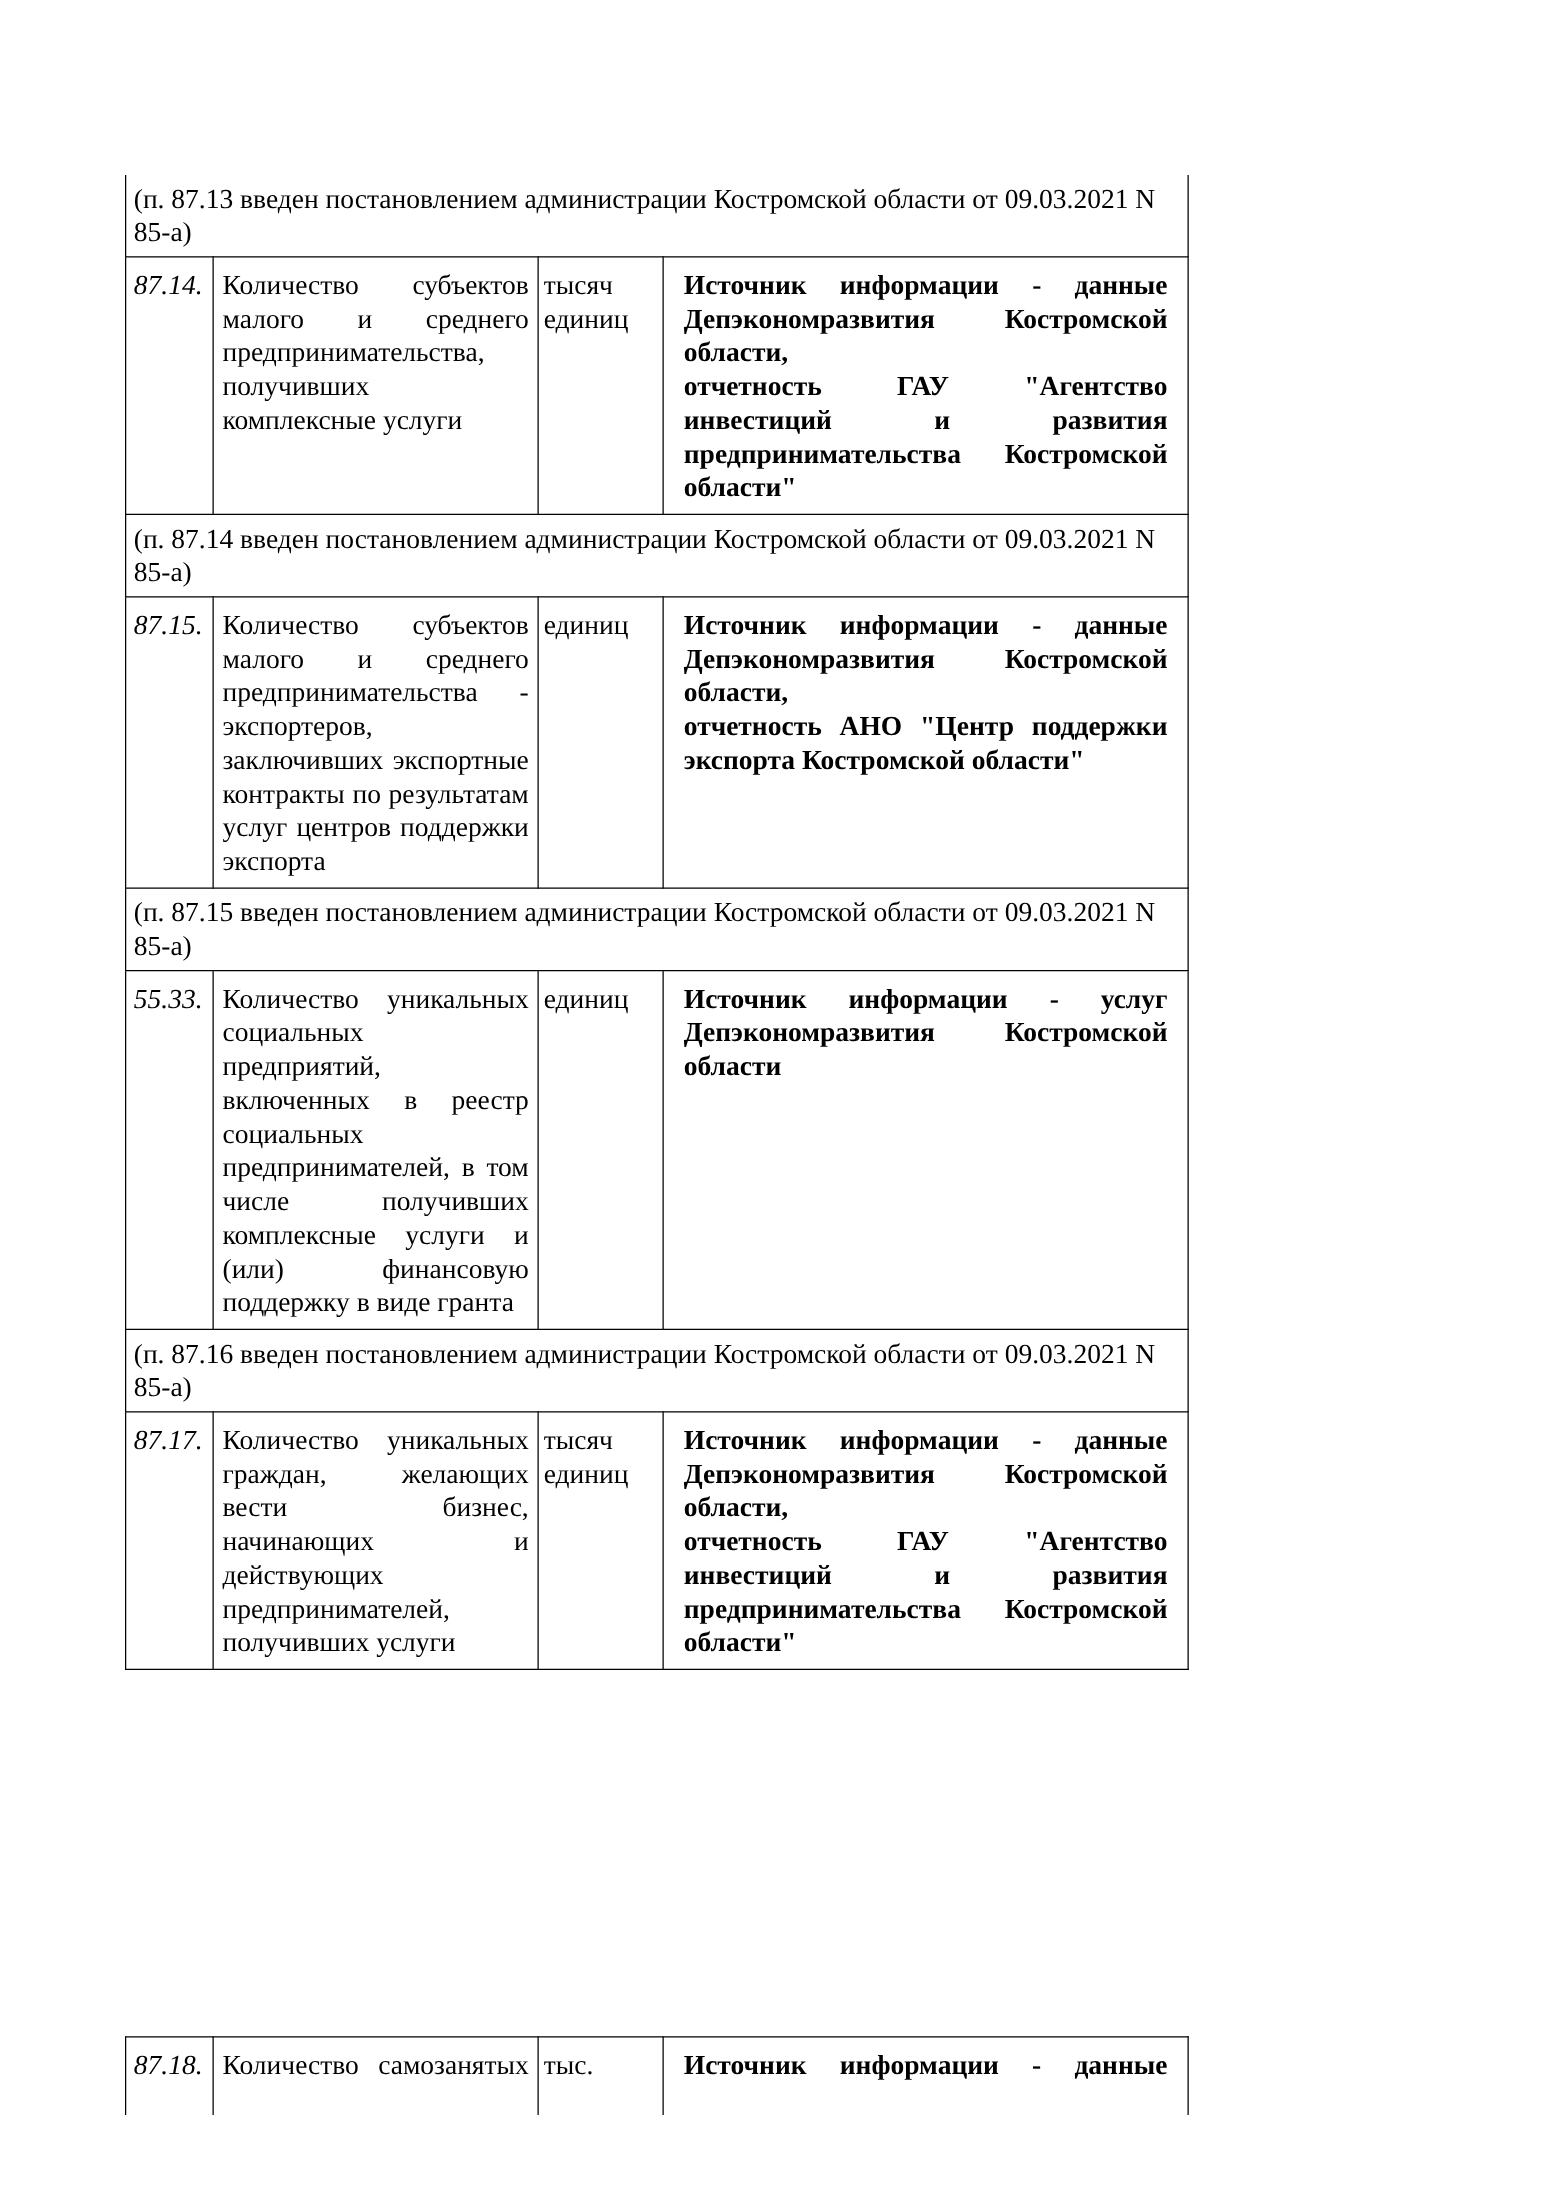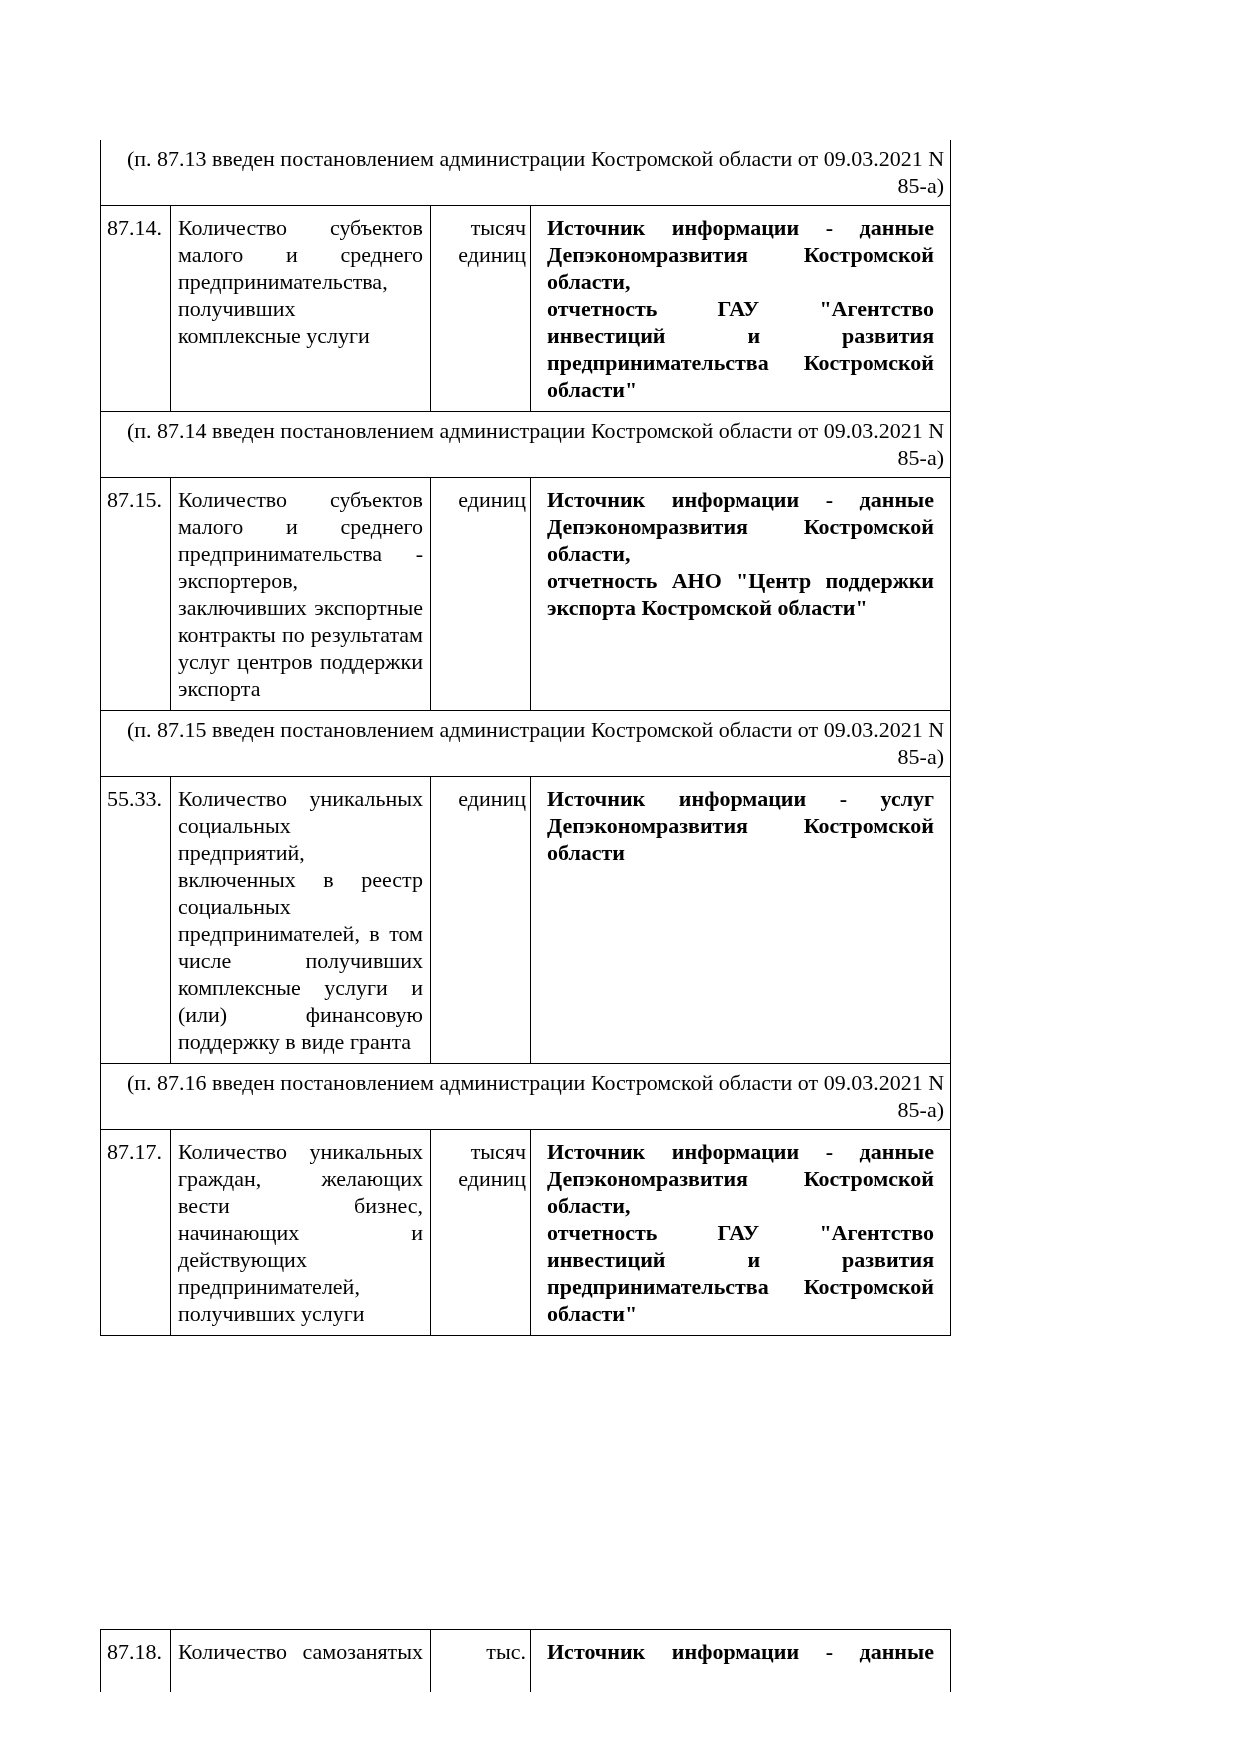--- a/index.html
+++ b/index.html
@@ -26,25 +26,25 @@
     width: 850px;
   }
   table.doc td {
     border: 1px solid #000000;
     vertical-align: top;
     overflow: hidden;
   }
   table.doc tr.no-top td { border-top: none; }
   table.doc tr.no-bottom td { border-bottom: none; margin-left: 24px; }
 
-  td.c-num    { padding: 8px 4px 8px 6px; }
+  td.c-num    { padding: 8px 4px 8px 6px; font-style: italic; }
   td.c-name   { padding: 8px 7px; text-align: justify; }
-  td.c-unit   { padding: 8px 4px; text-align: right; }
+  td.c-unit   { padding: 8px 4px; text-align: left; }
   td.c-source { padding: 8px 16px; text-align: justify; white-space: pre-line; font-weight: bold; }
-  td.c-note   { padding: 5px 6px 6px 6px; text-align: right; white-space: pre-line; }
+  td.c-note   { padding: 5px 6px 6px 6px; text-align: left; white-space: pre-line; }
 
   .page-gap { height: 293px; }
 
   tr.cut td { height: 62px; }
   tr.cut td.c-name,
   tr.cut td.c-source { text-align-last: justify; }
 </style>
 </head>
 <body>
 

